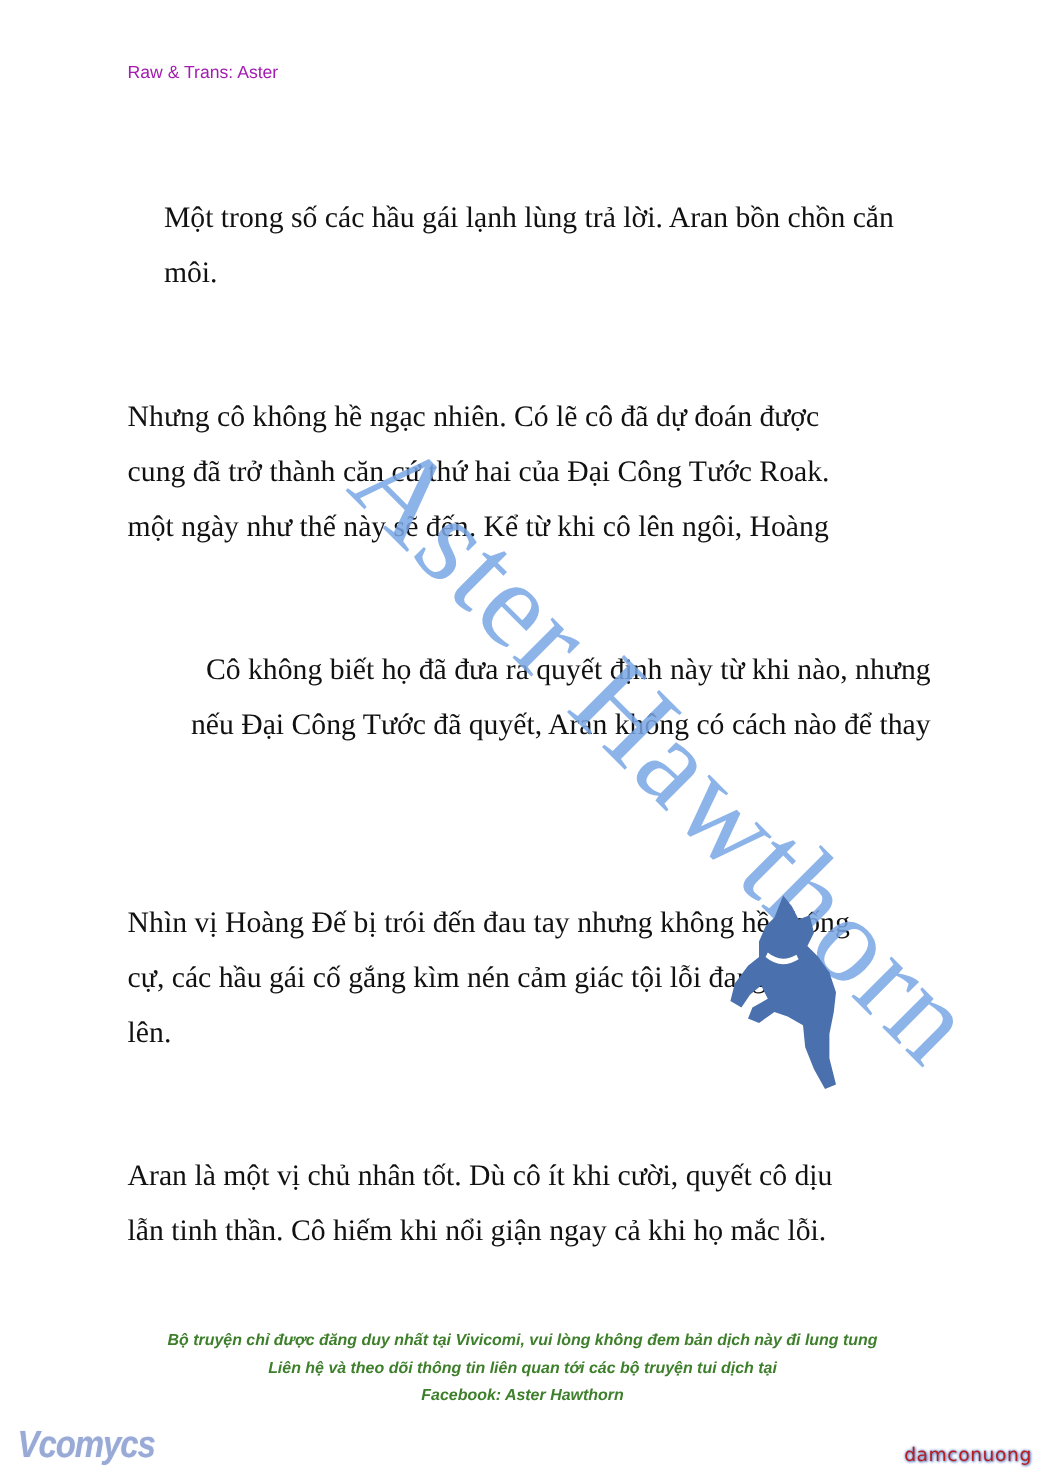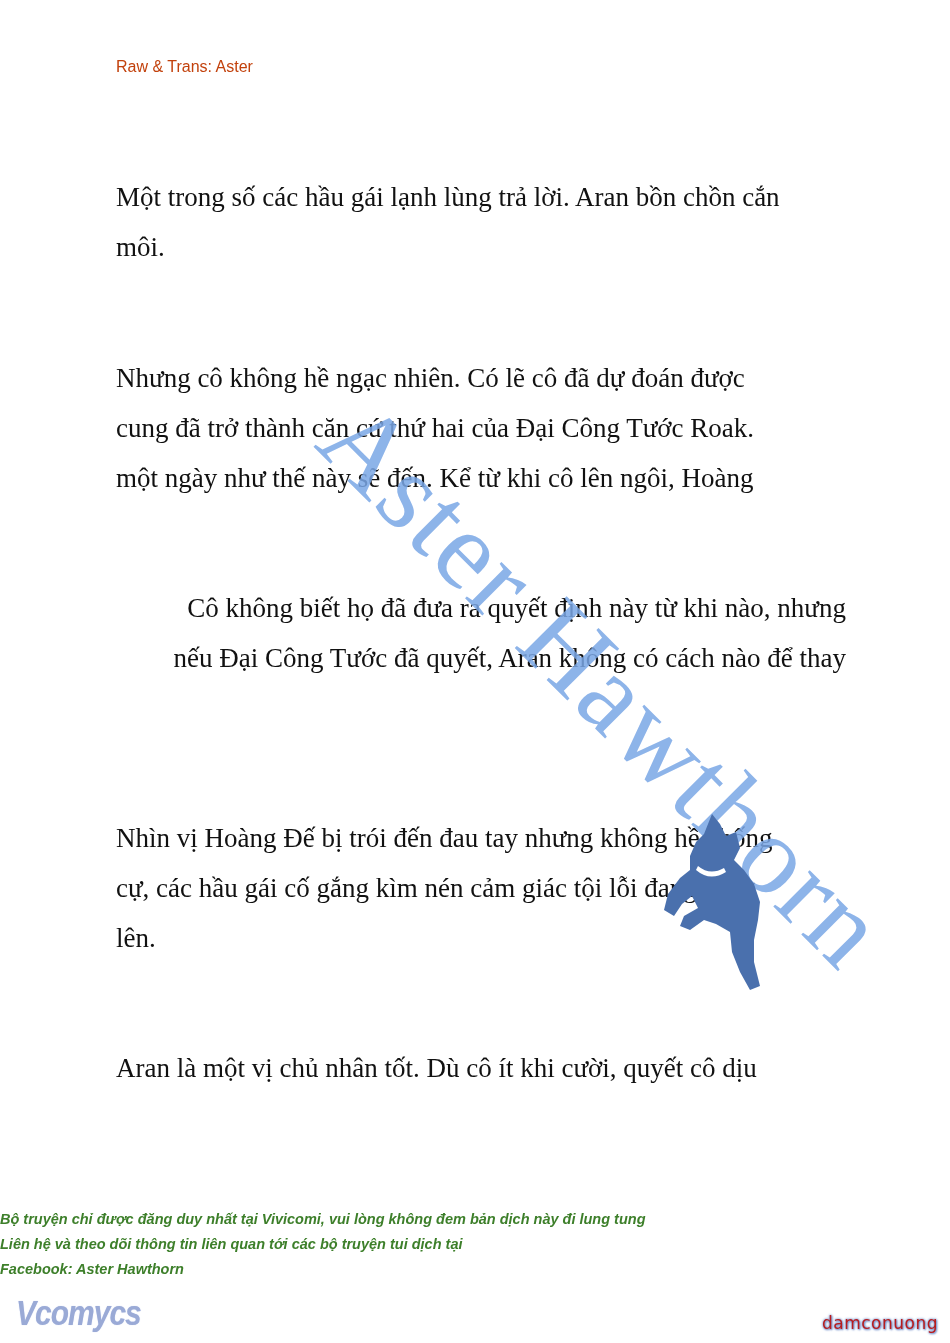--- a/index.html
+++ b/index.html
@@ -18,21 +18,21 @@
       left: 0; top: 0;
       width: 950px; height: 1343px;
       background: #ffffff;
     }
     .header-credit {
       position: absolute;
       left: 116px;
       top: 58px;
       font-family: "Liberation Sans", sans-serif;
       font-size: 16px;
-      color: #c2410c;
+      color: #a21caf;
     }
     .body-text {
       position: absolute;
       left: 116px;
       width: 730px;
       font-family: "Liberation Serif", serif;
       font-size: 27px;
       line-height: 50px;
       color: #111111;
       z-index: 2;
@@ -61,20 +61,21 @@
       width: 110px;
       height: 180px;
       z-index: 4;
     }
 
     .footer-notice {
       position: absolute;
       left: 0;
       top: 1207px;
       width: 950px;
+      text-align: center;
       font-family: "Liberation Sans", sans-serif;
       font-style: italic;
       font-weight: bold;
       font-size: 14.5px;
       line-height: 25px;
       color: #3d7f2a;
     }
     .footer-notice span { display: block; }
 
     .logo-left {
@@ -102,40 +103,41 @@
     }
   </style>
 </head>
 <body>
 
 <div class="page">
 
   <div class="header-credit">Raw &amp; Trans: Aster</div>
 
   <div class="body-text" style="top:0;">
-    <div class="para" style="top:172px;">
+    <div class="para" style="top:172px;margin-left:33px;">
       <span class="line">Một trong số các hầu gái lạnh lùng trả lời. Aran bồn chồn cắn</span>
       <span class="line">môi.</span>
     </div>
     <div class="para" style="top:353px;">
       <span class="line">Nhưng cô không hề ngạc nhiên. Có lẽ cô đã dự đoán được</span>
       <span class="line">cung đã trở thành căn cứ thứ hai của Đại Công Tước Roak.</span>
       <span class="line">một ngày như thế này sẽ đến. Kể từ khi cô lên ngôi, Hoàng</span>
     </div>
     <div class="para" style="top:583px;text-align:right;">
       <span class="line">Cô không biết họ đã đưa ra quyết định này từ khi nào, nhưng</span>
       <span class="line">nếu Đại Công Tước đã quyết, Aran không có cách nào để thay</span>
     </div>
     <div class="para" style="top:813px;">
       <span class="line">Nhìn vị Hoàng Đế bị trói đến đau tay nhưng không hề chống</span>
       <span class="line">cự, các hầu gái cố gắng kìm nén cảm giác tội lỗi đang dâng</span>
       <span class="line">lên.</span>
     </div>
     <div class="para" style="top:1043px;">
       <span class="line">Aran là một vị chủ nhân tốt. Dù cô ít khi cười, quyết cô dịu</span>
+      <span class="line">lẫn tinh thần. Cô hiếm khi nổi giận ngay cả khi họ mắc lỗi.</span>
     </div>
   </div>
 
   <div class="watermark">Aster Hawthorn</div>
 
   <svg class="cat-icon" viewBox="0 0 110 180">
     <path fill="#4a70ad" d="
       M52 2 L44 22 L36 30 L30 44 L30 58 L20 66 L8 82 L4 98 L14 104 L22 92 L32 84
       L38 96 L24 104 L20 114 L30 118 L44 108 L56 112 L70 120 L72 140 L80 160 L90 178
       L100 174 L94 150 L94 128 L98 108 L100 90 L94 72 L84 58 L74 48 L80 36 L76 20

